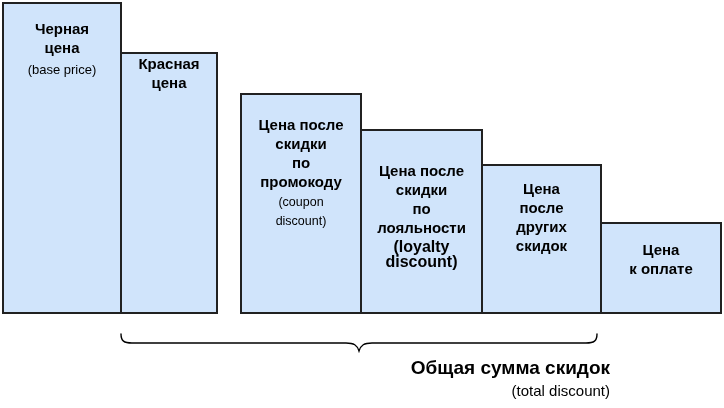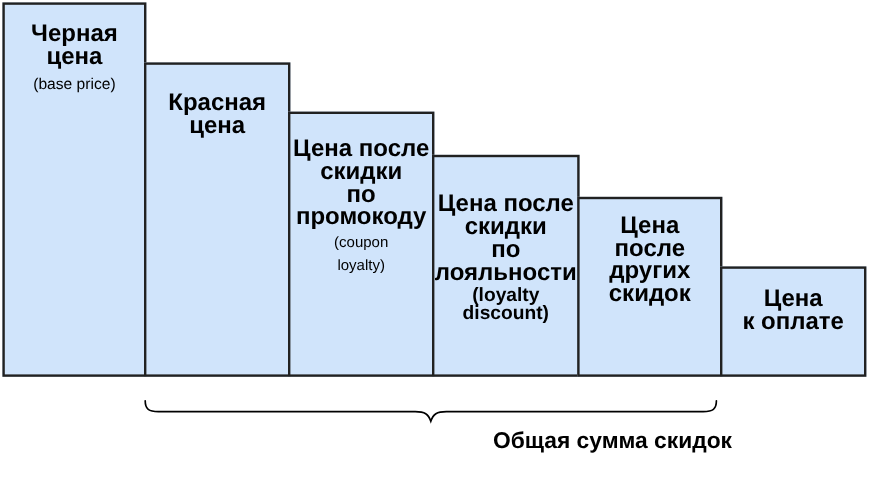--- a/index.html
+++ b/index.html
@@ -13,29 +13,29 @@
     color: #000;
   }
   .bar {
     position: absolute;
     background: #d0e4fb;
     border: 2px solid #212121;
     box-sizing: border-box;
     text-align: center;
   }
   .b1 { left: 2px;   top: 2px;   width: 120px; height: 312px; padding-top: 15px; }
-  .b2 { left: 120px; top: 52px;  width: 122px; height: 262px; padding-top: 23px; }
+  .b2 { left: 120px; top: 52px;  width: 98px; height: 262px; }
   .b3 { left: 240px; top: 93px;  width: 122px; height: 221px; padding-top: 20px; }
   .b4 { left: 360px; top: 129px; width: 123px; height: 185px; padding-top: 30px; }
   .b5 { left: 481px; top: 164px; width: 121px; height: 150px; padding-top: 13px; }
   .b6 { left: 600px; top: 222px; width: 122px; height: 92px;  padding-top: 16px; }
   .bar-title {
     display: block;
     font-weight: bold;
-    font-size: 20px;
+    font-size: 15px;
     line-height: 19px;
     white-space: pre-line;
   }
   .bar-sub {
     display: block;
     font-size: 13px;
     line-height: 18px;
     margin-top: 4px;
     white-space: pre-line;
   }
@@ -84,21 +84,21 @@
     <span class="bar-title">Красная
 цена</span>
   </div>
 
   <div class="bar b3" style="background: rgb(208, 228, 251); border-color: rgb(33, 33, 33);">
     <span class="bar-title">Цена после
 скидки
 по
 промокоду</span>
     <span class="bar-sub">(coupon
-loyalty)</span>
+discount)</span>
   </div>
 
   <div class="bar b4" style="background: rgb(208, 228, 251); border-color: rgb(33, 33, 33);">
     <span class="bar-title">Цена после
 скидки
 по
 лояльности</span>
     <span class="bar-sub">(loyalty
 discount)</span>
   </div>
@@ -114,15 +114,16 @@
     <span class="bar-title">Цена
 к оплате</span>
   </div>
 
   <svg class="brace-svg" viewBox="0 0 482 24" xmlns="http://www.w3.org/2000/svg">
     <path d="M 3 2 C 3 9, 6 11, 14 11 L 228 11 C 236 11, 239 13, 241 19 C 243 13, 246 11, 254 11 L 468 11 C 476 11, 479 9, 479 2" fill="none" stroke="#000000" stroke-width="1.4" stroke-linecap="round"></path>
   </svg>
 
   <div class="brace-label">
     <span class="brace-label-title">Общая сумма скидок</span>
+    <span class="brace-label-sub">(total discount)</span>
   </div>
 
 </div>
 
 </body></html>

